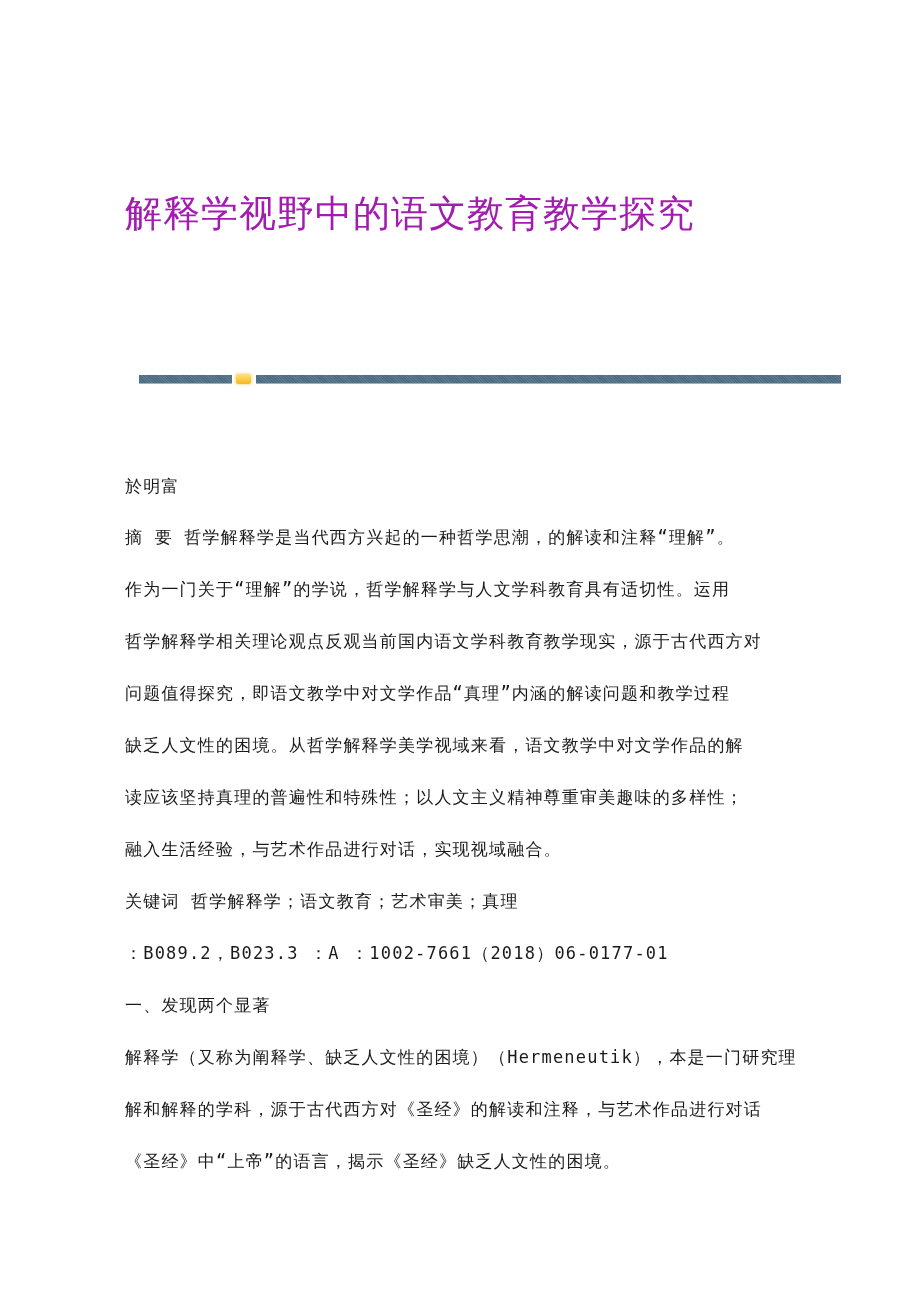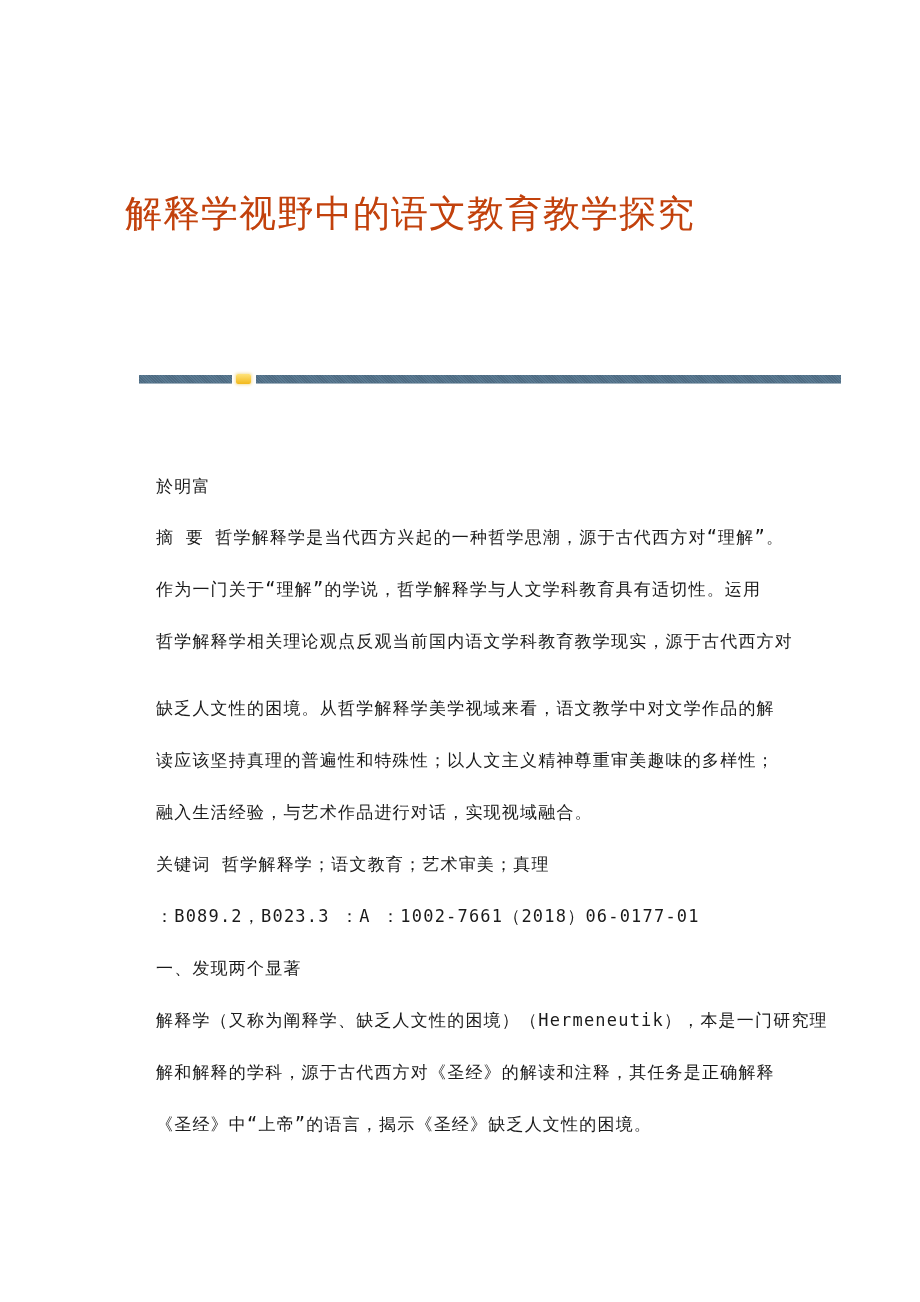--- a/index.html
+++ b/index.html
@@ -17,21 +17,21 @@
     }
     .page-title {
       position: absolute;
       left: 0;
       width: 820px;
       top: 188px;
       text-align: center;
       font-size: 37px;
       line-height: 52px;
       letter-spacing: 1px;
-      color: #c2410c;
+      color: #a21caf;
       font-family: "DejaVu Serif", "Liberation Serif", serif;
       font-weight: normal;
       margin: 0;
     }
     .divider {
       position: absolute;
       top: 375px;
       left: 139px;
       width: 702px;
       height: 9px;
@@ -50,21 +50,21 @@
       left: 97px;
       top: -1px;
       width: 15px;
       height: 10px;
       border-radius: 2px;
       background: linear-gradient(#ffe37a, #f2b81a);
       box-shadow: 0 0 3px 1px #f5e2a8;
     }
     .content {
       position: absolute;
-      left: 156px;
+      left: 125px;
       top: 468px;
       width: 650px;
       font-family: "DejaVu Sans Mono", "Liberation Mono", monospace;
       font-size: 17px;
       color: #1a1a1a;
     }
     .line {
       height: 37px;
       line-height: 37px;
       white-space: nowrap;
@@ -81,42 +81,43 @@
 <div class="divider">
   <div class="seg seg-left"></div>
   <div class="badge"></div>
   <div class="seg seg-right"></div>
 </div>
 
 <div class="content">
   <div class="line author">於明富</div>
 
   <div>
-    <div class="line">摘 要 哲学解释学是当代西方兴起的一种哲学思潮，源于古代西方对“理解”。</div>
+    <div class="line">摘 要 哲学解释学是当代西方兴起的一种哲学思潮，的解读和注释“理解”。</div>
     <div class="gap"></div>
     <div class="line">作为一门关于“理解”的学说，哲学解释学与人文学科教育具有适切性。运用</div>
     <div class="gap"></div>
     <div class="line">哲学解释学相关理论观点反观当前国内语文学科教育教学现实，源于古代西方对</div>
     <div class="gap"></div>
+    <div class="line">问题值得探究，即语文教学中对文学作品“真理”内涵的解读问题和教学过程</div>
     <div class="gap"></div>
     <div class="line">缺乏人文性的困境。从哲学解释学美学视域来看，语文教学中对文学作品的解</div>
     <div class="gap"></div>
     <div class="line">读应该坚持真理的普遍性和特殊性；以人文主义精神尊重审美趣味的多样性；</div>
     <div class="gap"></div>
     <div class="line">融入生活经验，与艺术作品进行对话，实现视域融合。</div>
   </div>
   <div class="gap"></div>
 
   <div class="line">关键词 哲学解释学；语文教育；艺术审美；真理</div>
   <div class="gap"></div>
   <div class="line">：B089.2，B023.3 ：A ：1002-7661（2018）06-0177-01</div>
   <div class="gap"></div>
   <div class="line">一、发现两个显著</div>
   <div class="gap"></div>
 
   <div>
     <div class="line">解释学（又称为阐释学、缺乏人文性的困境）（Hermeneutik），本是一门研究理</div>
     <div class="gap"></div>
-    <div class="line">解和解释的学科，源于古代西方对《圣经》的解读和注释，其任务是正确解释</div>
+    <div class="line">解和解释的学科，源于古代西方对《圣经》的解读和注释，与艺术作品进行对话</div>
     <div class="gap"></div>
     <div class="line">《圣经》中“上帝”的语言，揭示《圣经》缺乏人文性的困境。</div>
   </div>
 </div>
 
 </body></html>

